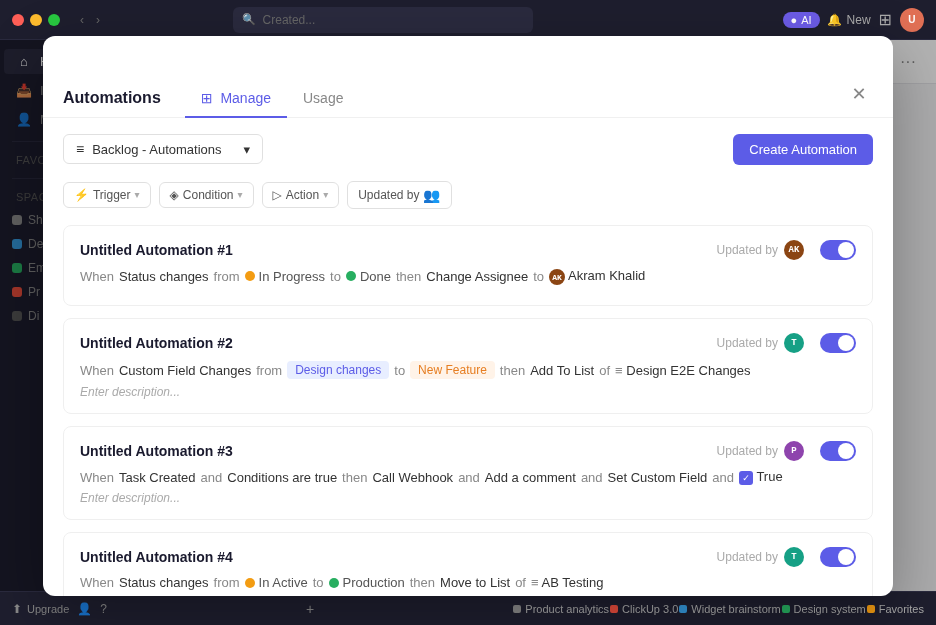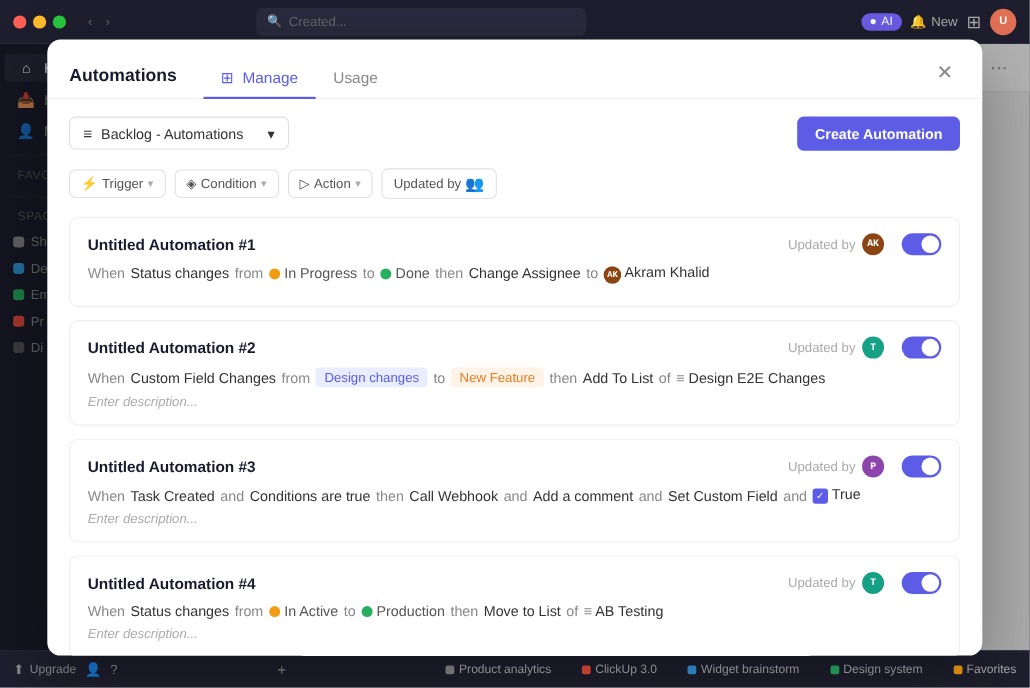--- a/index.html
+++ b/index.html
@@ -133,20 +133,21 @@
       display: flex;
       flex-direction: column;
       box-shadow: 0 20px 60px rgba(0,0,0,0.3);
       overflow: hidden;
     }
     .modal-header {
       display: flex;
       align-items: center;
       padding: 16px 20px 0;
       border-bottom: 1px solid #f0f0f0;
+      margin-top: 28px;
     }
     .modal-title { font-size: 16px; font-weight: 600; color: #1a1a2e; margin-right: 24px; }
     .modal-tabs { display: flex; gap: 0; }
     .modal-tab {
       padding: 10px 16px; font-size: 14px; cursor: pointer; color: #888;
       border-bottom: 2px solid transparent; margin-bottom: -1px;
     }
     .modal-tab.active { color: #5c5ce7; border-bottom-color: #5c5ce7; font-weight: 500; }
     .modal-tab-icon { margin-right: 4px; }
     .modal-close {
@@ -163,21 +164,21 @@
       display: flex; align-items: center; justify-content: space-between; margin-bottom: 16px;
     }
     .backlog-select {
       display: flex; align-items: center; gap: 8px;
       border: 1px solid #e0e0e0; border-radius: 6px;
       padding: 6px 12px; font-size: 13px; color: #333;
       cursor: pointer; background: white; min-width: 200px;
     }
     .create-btn {
       background: #5c5ce7; color: white; border: none; border-radius: 6px;
-      padding: 8px 16px; font-size: 13px; font-weight: 700; cursor: pointer;
+      padding: 8px 16px; font-size: 13px; font-weight: 400; cursor: pointer;
     }
 
     
     .filter-row {
       display: flex; align-items: center; justify-content: space-between; margin-bottom: 16px;
     }
     .tabs-group { display: flex; align-items: center; gap: 8px; }
     .tab-pill {
       padding: 4px 10px; border-radius: 20px; font-size: 13px; cursor: pointer;
       display: flex; align-items: center; gap: 6px;
@@ -260,21 +261,21 @@
       align-items: center;
       padding: 0 12px;
       gap: 16px;
     }
     .bottom-left { display: flex; align-items: center; gap: 8px; }
     .bottom-item {
       display: flex; align-items: center; gap: 5px;
       color: #888; font-size: 11px; cursor: pointer;
     }
     .bottom-item-icon { font-size: 12px; }
-    .bottom-right { margin-left: auto; display: flex; align-items: center; gap: 28px; }
+    .bottom-right { margin-left: auto; display: flex; align-items: center; gap: 1px; }
     .bottom-tag {
       display: flex; align-items: center; gap: 4px;
       color: #aaa; font-size: 11px; cursor: pointer;
     }
     .btag-dot { width: 8px; height: 8px; border-radius: 2px; }
   </style>
 </head>
 <body>
 
 <div class="top-bar">

